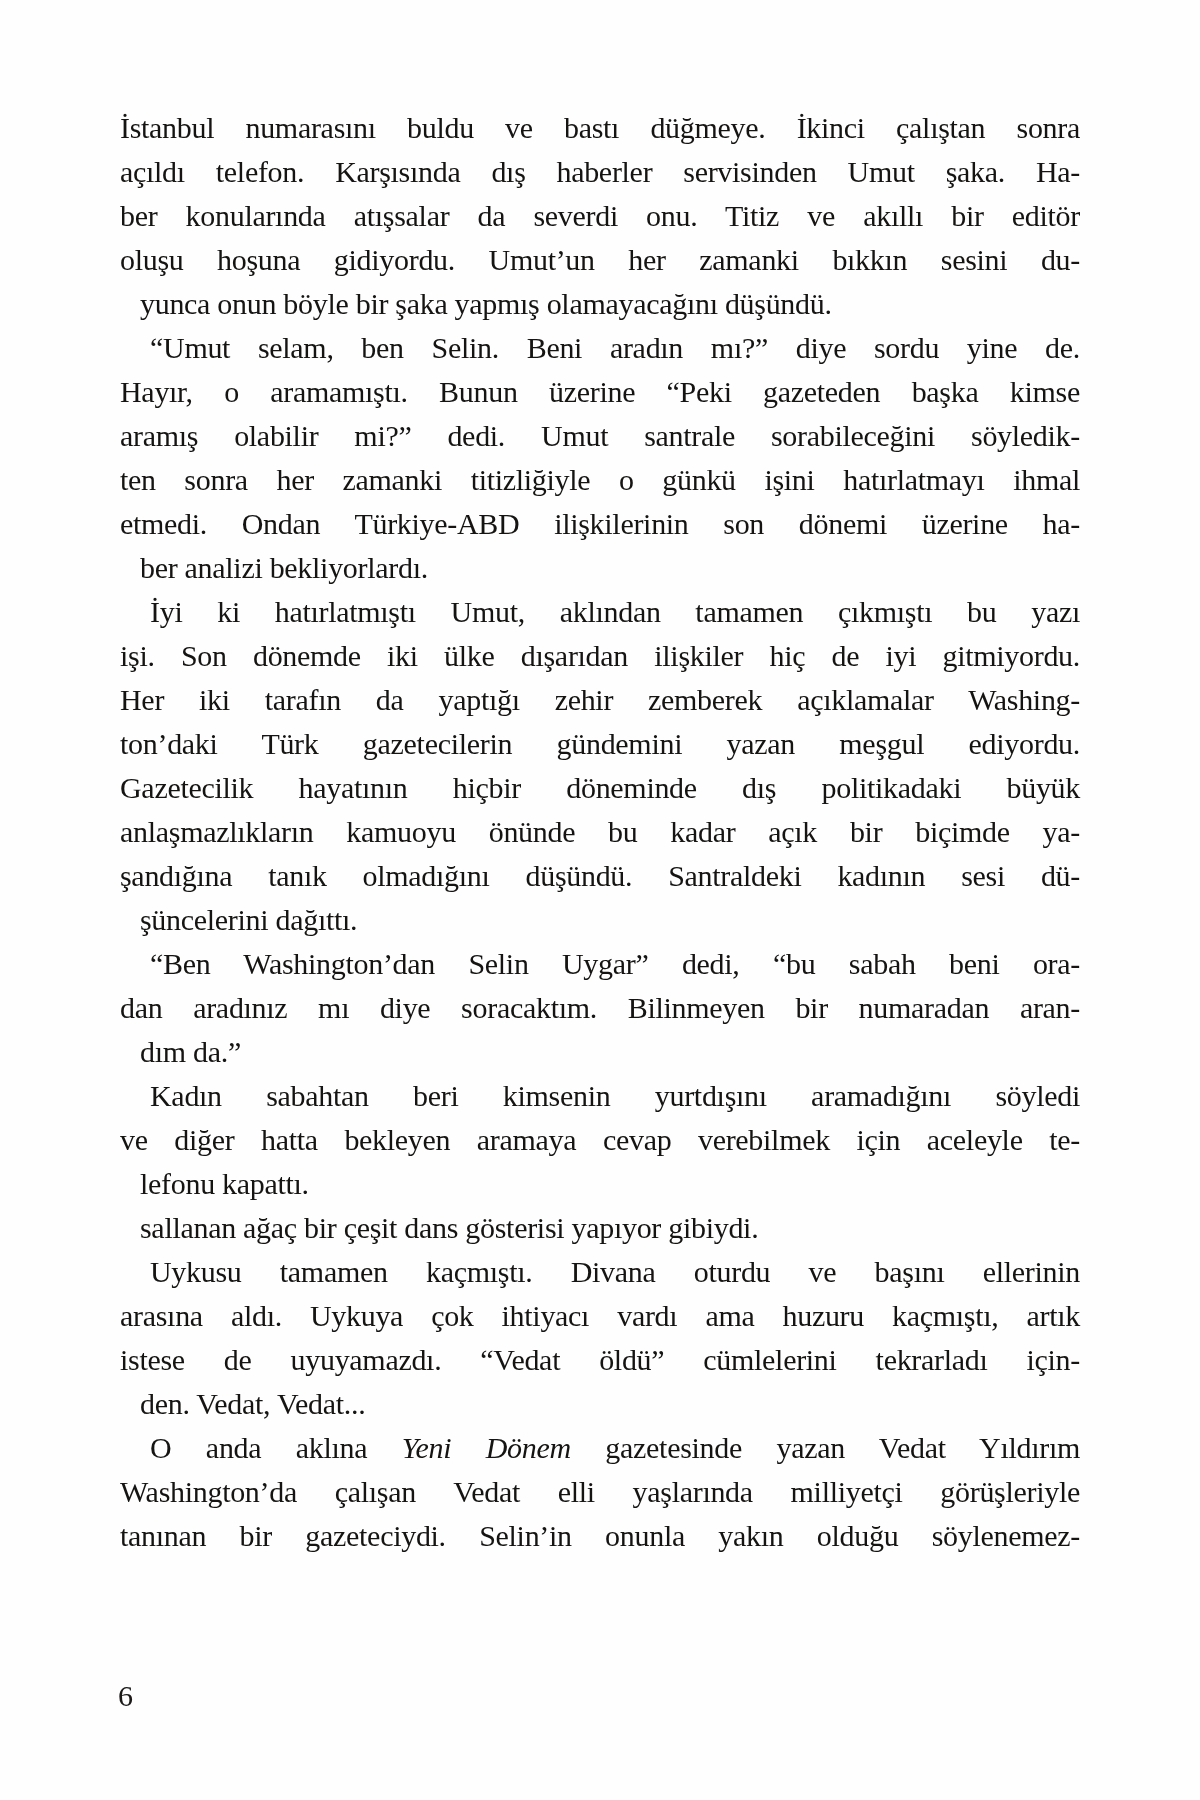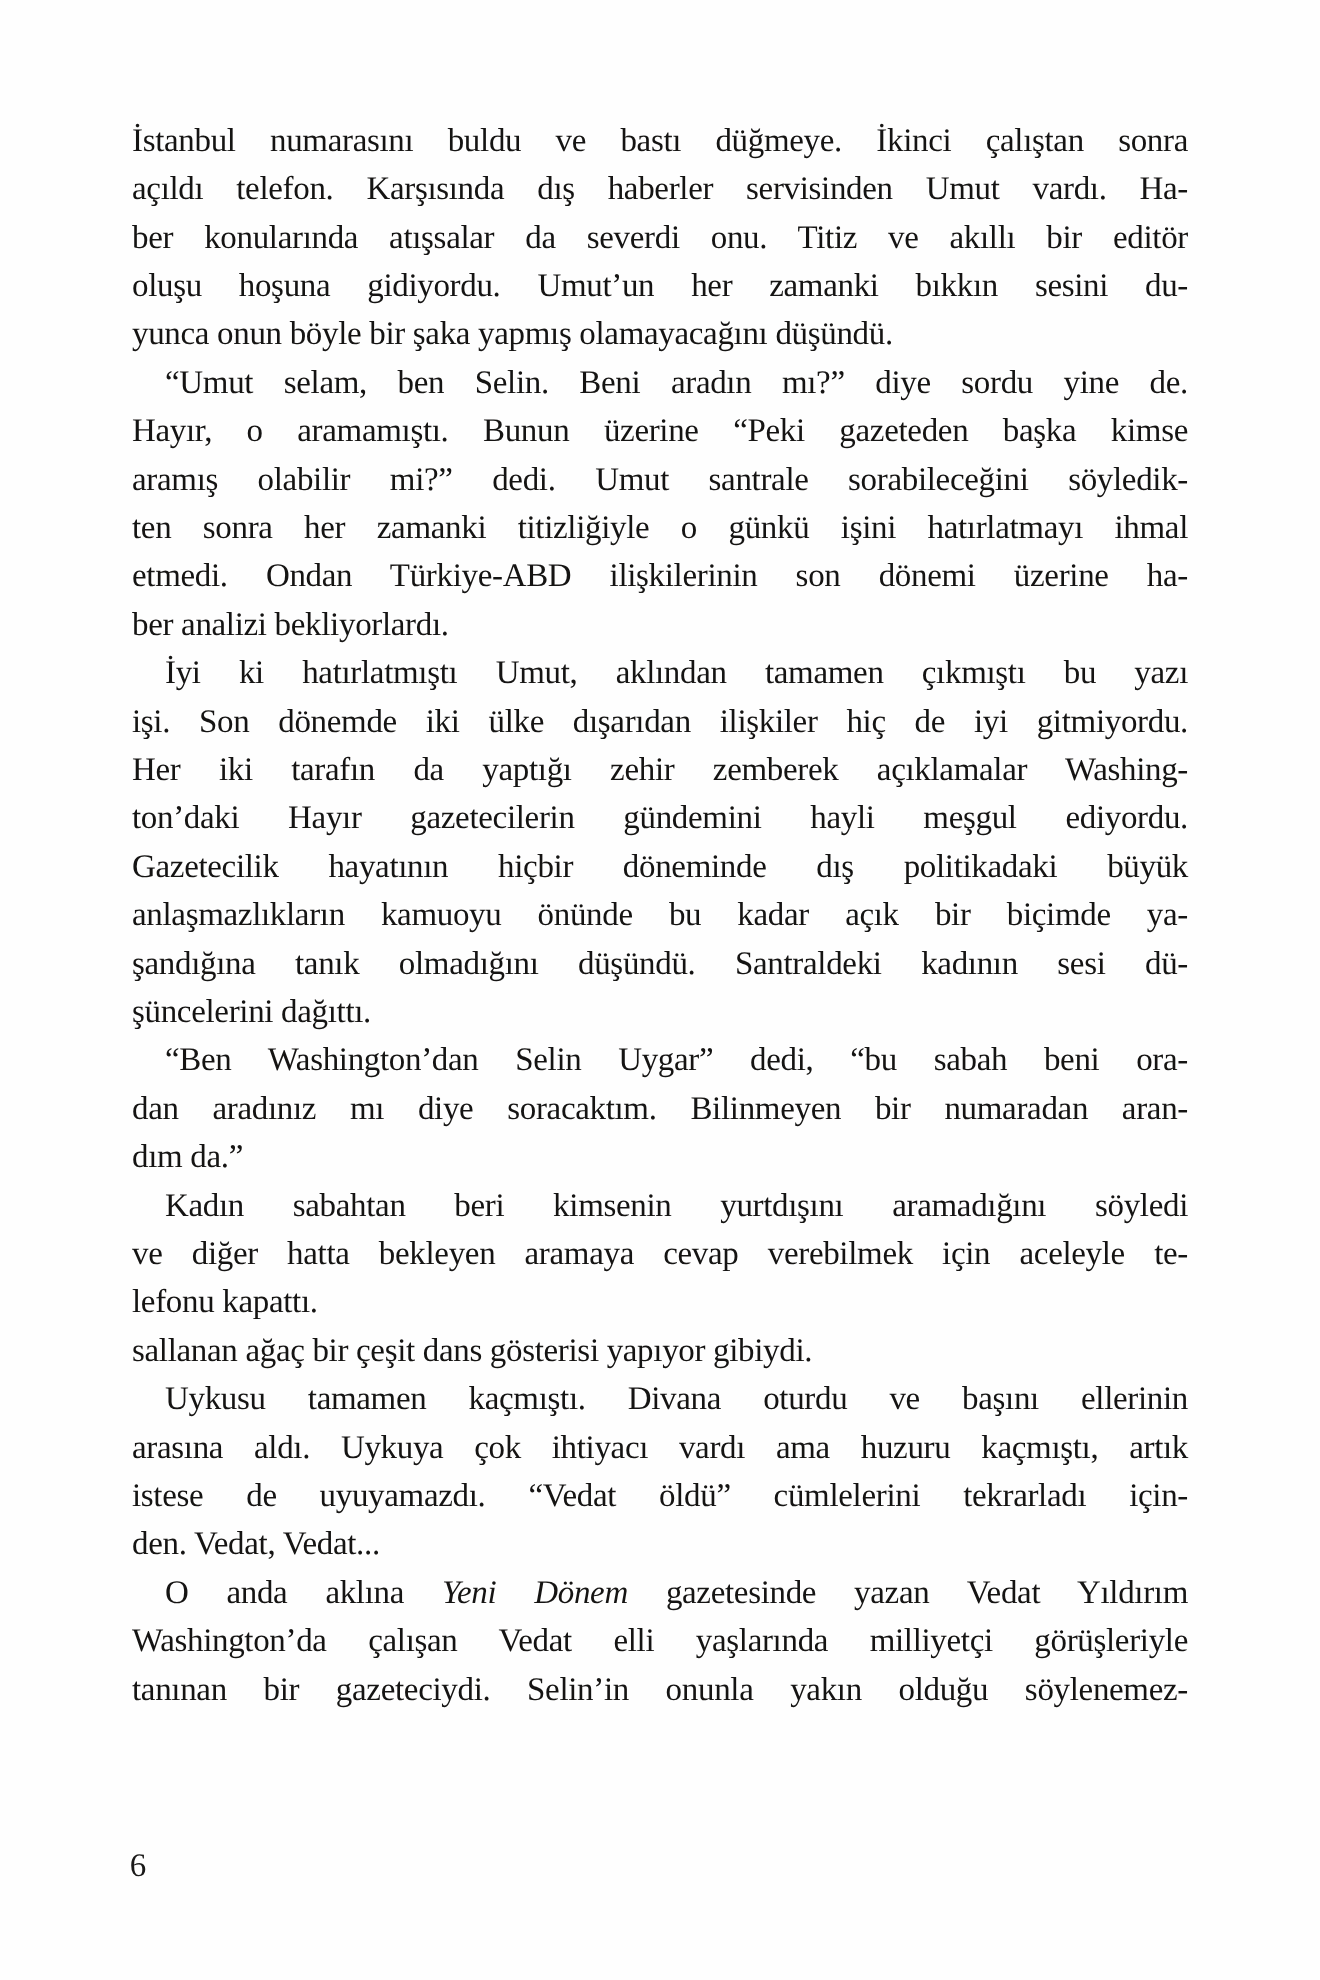--- a/index.html
+++ b/index.html
@@ -33,20 +33,21 @@
   }
   .line {
     height: 44px;
     line-height: 44px;
     text-align: justify;
     text-align-last: justify;
     white-space: nowrap;
   }
   .line.para-end {
     text-align-last: left;
+    margin-left: 20px;
   }
   .line.indent {
     text-indent: 30px;
   }
   .line em {
     font-style: italic;
   }
   .page-number {
     position: absolute;
     left: 118px;
@@ -56,38 +57,38 @@
     color: #1a1918;
   }
 </style>
 </head>
 <body>
 
 <div class="page">
   <div class="page-text">
       <div class="paragraph">
         <div class="line"><span>İstanbul numarasını buldu ve bastı düğmeye. İkinci çalıştan sonra</span></div>
-        <div class="line"><span>açıldı telefon. Karşısında dış haberler servisinden Umut vardı. Ha-</span></div>
+        <div class="line"><span>açıldı telefon. Karşısında dış haberler servisinden Umut şaka. Ha-</span></div>
         <div class="line"><span>ber konularında atışsalar da severdi onu. Titiz ve akıllı bir editör</span></div>
         <div class="line"><span>oluşu hoşuna gidiyordu. Umut’un her zamanki bıkkın sesini du-</span></div>
         <div class="line para-end"><span>yunca onun böyle bir şaka yapmış olamayacağını düşündü.</span></div>
       </div>
       <div class="paragraph">
         <div class="line indent"><span>“Umut selam, ben Selin. Beni aradın mı?” diye sordu yine de.</span></div>
         <div class="line"><span>Hayır, o aramamıştı. Bunun üzerine “Peki gazeteden başka kimse</span></div>
         <div class="line"><span>aramış olabilir mi?” dedi. Umut santrale sorabileceğini söyledik-</span></div>
         <div class="line"><span>ten sonra her zamanki titizliğiyle o günkü işini hatırlatmayı ihmal</span></div>
         <div class="line"><span>etmedi. Ondan Türkiye-ABD ilişkilerinin son dönemi üzerine ha-</span></div>
         <div class="line para-end"><span>ber analizi bekliyorlardı.</span></div>
       </div>
       <div class="paragraph">
         <div class="line indent"><span>İyi ki hatırlatmıştı Umut, aklından tamamen çıkmıştı bu yazı</span></div>
         <div class="line"><span>işi. Son dönemde iki ülke dışarıdan ilişkiler hiç de iyi gitmiyordu.</span></div>
         <div class="line"><span>Her iki tarafın da yaptığı zehir zemberek açıklamalar Washing-</span></div>
-        <div class="line"><span>ton’daki Hayır gazetecilerin gündemini hayli meşgul ediyordu.</span></div>
+        <div class="line"><span>ton’daki Türk gazetecilerin gündemini yazan meşgul ediyordu.</span></div>
         <div class="line"><span>Gazetecilik hayatının hiçbir döneminde dış politikadaki büyük</span></div>
         <div class="line"><span>anlaşmazlıkların kamuoyu önünde bu kadar açık bir biçimde ya-</span></div>
         <div class="line"><span>şandığına tanık olmadığını düşündü. Santraldeki kadının sesi dü-</span></div>
         <div class="line para-end"><span>şüncelerini dağıttı.</span></div>
       </div>
       <div class="paragraph">
         <div class="line indent"><span>“Ben Washington’dan Selin Uygar” dedi, “bu sabah beni ora-</span></div>
         <div class="line"><span>dan aradınız mı diye soracaktım. Bilinmeyen bir numaradan aran-</span></div>
         <div class="line para-end"><span>dım da.”</span></div>
       </div>

